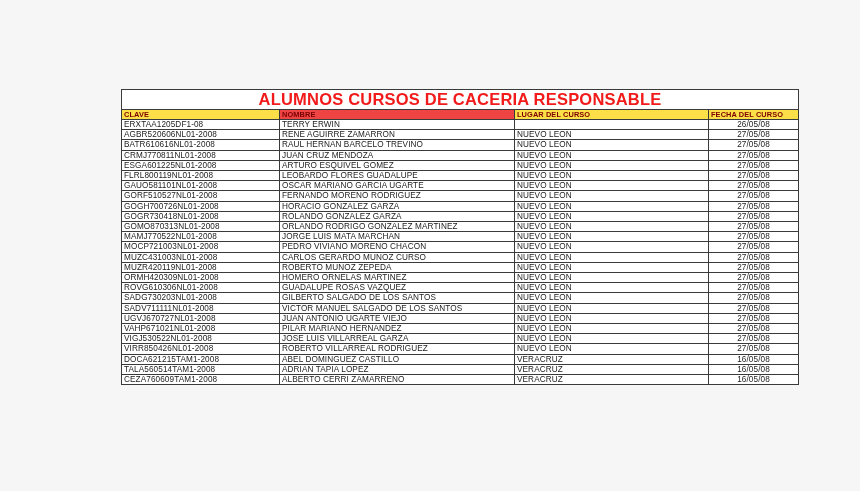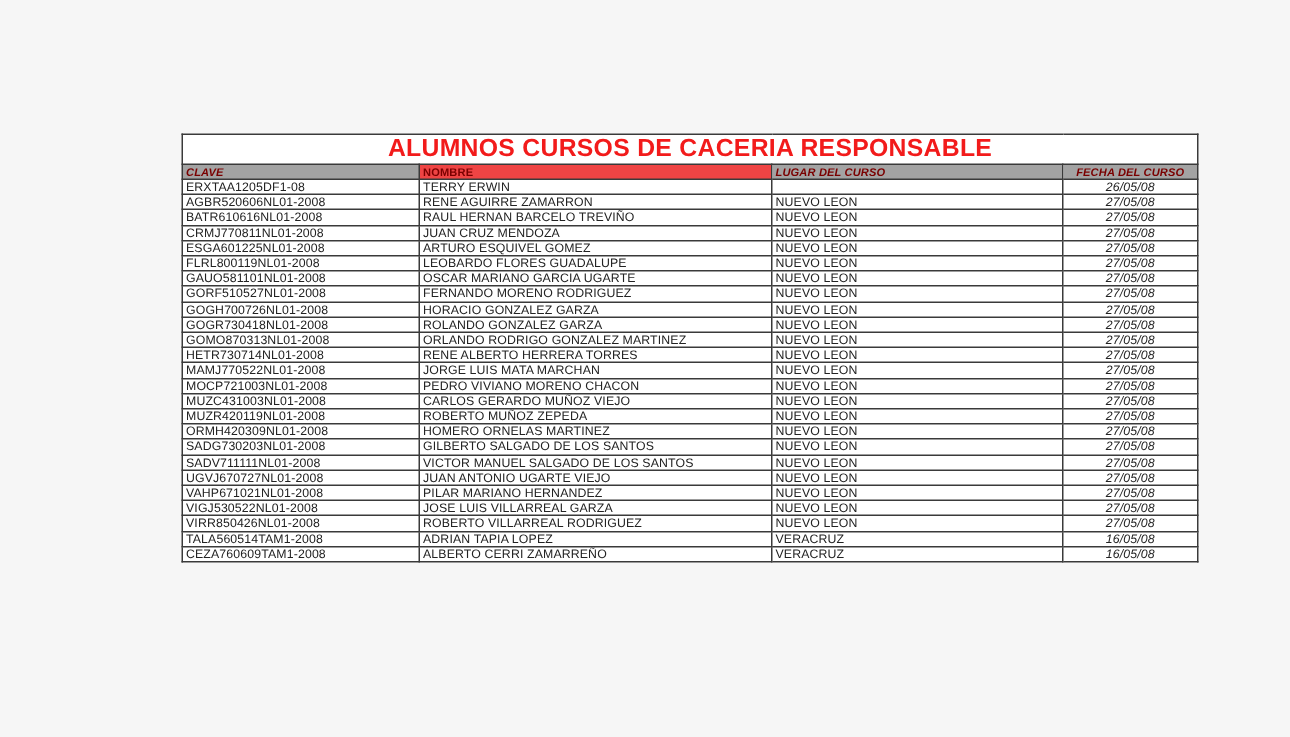--- a/index.html
+++ b/index.html
@@ -59,24 +59,24 @@
       padding: 0;
     }
     tr.header-row th {
       font-weight: bold;
       font-size: 7.4px;
       color: #7a0000;
       height: 9px;
       line-height: 9px;
       padding: 0 2px;
     }
-    th.h-red { background: #a3a3a3; font-style: italic; }
+    th.h-red { background: #fde047; }
     th.h-yellow { background: #ef4444; color: #4a3a00; }
-    th.h-center { text-align: center; }
-    td.date { text-align: center; font-style: italic; }
+    th.h-center { }
+    td.date { text-align: center; }
   </style>
 </head>
 <body>
 
 <div class="page">
   <div class="sheet">
     <table>
       <colgroup>
         <col class="c1">
           <col class="c2">
@@ -155,56 +155,56 @@
             <td>NUEVO LEON</td>
             <td class="date">27/05/08</td>
           </tr>
         <tr>
             <td>GOMO870313NL01-2008</td>
             <td>ORLANDO RODRIGO GONZALEZ MARTINEZ</td>
             <td>NUEVO LEON</td>
             <td class="date">27/05/08</td>
           </tr>
         <tr>
-            <td>HETR730714NL01-2008</td>
-            <td>RENE ALBERTO HERRERA TORRES</td>
-            <td>NUEVO LEON</td>
-            <td class="date">27/05/08</td>
-          </tr>
-        <tr>
             <td>MAMJ770522NL01-2008</td>
             <td>JORGE LUIS MATA MARCHAN</td>
             <td>NUEVO LEON</td>
             <td class="date">27/05/08</td>
           </tr>
         <tr>
             <td>MOCP721003NL01-2008</td>
             <td>PEDRO VIVIANO MORENO CHACON</td>
             <td>NUEVO LEON</td>
             <td class="date">27/05/08</td>
           </tr>
         <tr>
             <td>MUZC431003NL01-2008</td>
-            <td>CARLOS GERARDO MUÑOZ VIEJO</td>
+            <td>CARLOS GERARDO MUÑOZ CURSO</td>
             <td>NUEVO LEON</td>
             <td class="date">27/05/08</td>
           </tr>
         <tr>
             <td>MUZR420119NL01-2008</td>
             <td>ROBERTO MUÑOZ ZEPEDA</td>
             <td>NUEVO LEON</td>
             <td class="date">27/05/08</td>
           </tr>
         <tr>
             <td>ORMH420309NL01-2008</td>
             <td>HOMERO ORNELAS MARTINEZ</td>
             <td>NUEVO LEON</td>
             <td class="date">27/05/08</td>
           </tr>
         <tr>
+            <td>ROVG610306NL01-2008</td>
+            <td>GUADALUPE ROSAS VAZQUEZ</td>
+            <td>NUEVO LEON</td>
+            <td class="date">27/05/08</td>
+          </tr>
+        <tr>
             <td>SADG730203NL01-2008</td>
             <td>GILBERTO SALGADO DE LOS SANTOS</td>
             <td>NUEVO LEON</td>
             <td class="date">27/05/08</td>
           </tr>
         <tr>
             <td>SADV711111NL01-2008</td>
             <td>VICTOR MANUEL SALGADO DE LOS SANTOS</td>
             <td>NUEVO LEON</td>
             <td class="date">27/05/08</td>
@@ -225,20 +225,26 @@
             <td>VIGJ530522NL01-2008</td>
             <td>JOSE LUIS VILLARREAL GARZA</td>
             <td>NUEVO LEON</td>
             <td class="date">27/05/08</td>
           </tr>
         <tr>
             <td>VIRR850426NL01-2008</td>
             <td>ROBERTO VILLARREAL RODRIGUEZ</td>
             <td>NUEVO LEON</td>
             <td class="date">27/05/08</td>
+          </tr>
+        <tr>
+            <td>DOCA621215TAM1-2008</td>
+            <td>ABEL DOMINGUEZ CASTILLO</td>
+            <td>VERACRUZ</td>
+            <td class="date">16/05/08</td>
           </tr>
         <tr>
             <td>TALA560514TAM1-2008</td>
             <td>ADRIAN TAPIA LOPEZ</td>
             <td>VERACRUZ</td>
             <td class="date">16/05/08</td>
           </tr>
         <tr>
             <td>CEZA760609TAM1-2008</td>
             <td>ALBERTO CERRI ZAMARREÑO</td>

